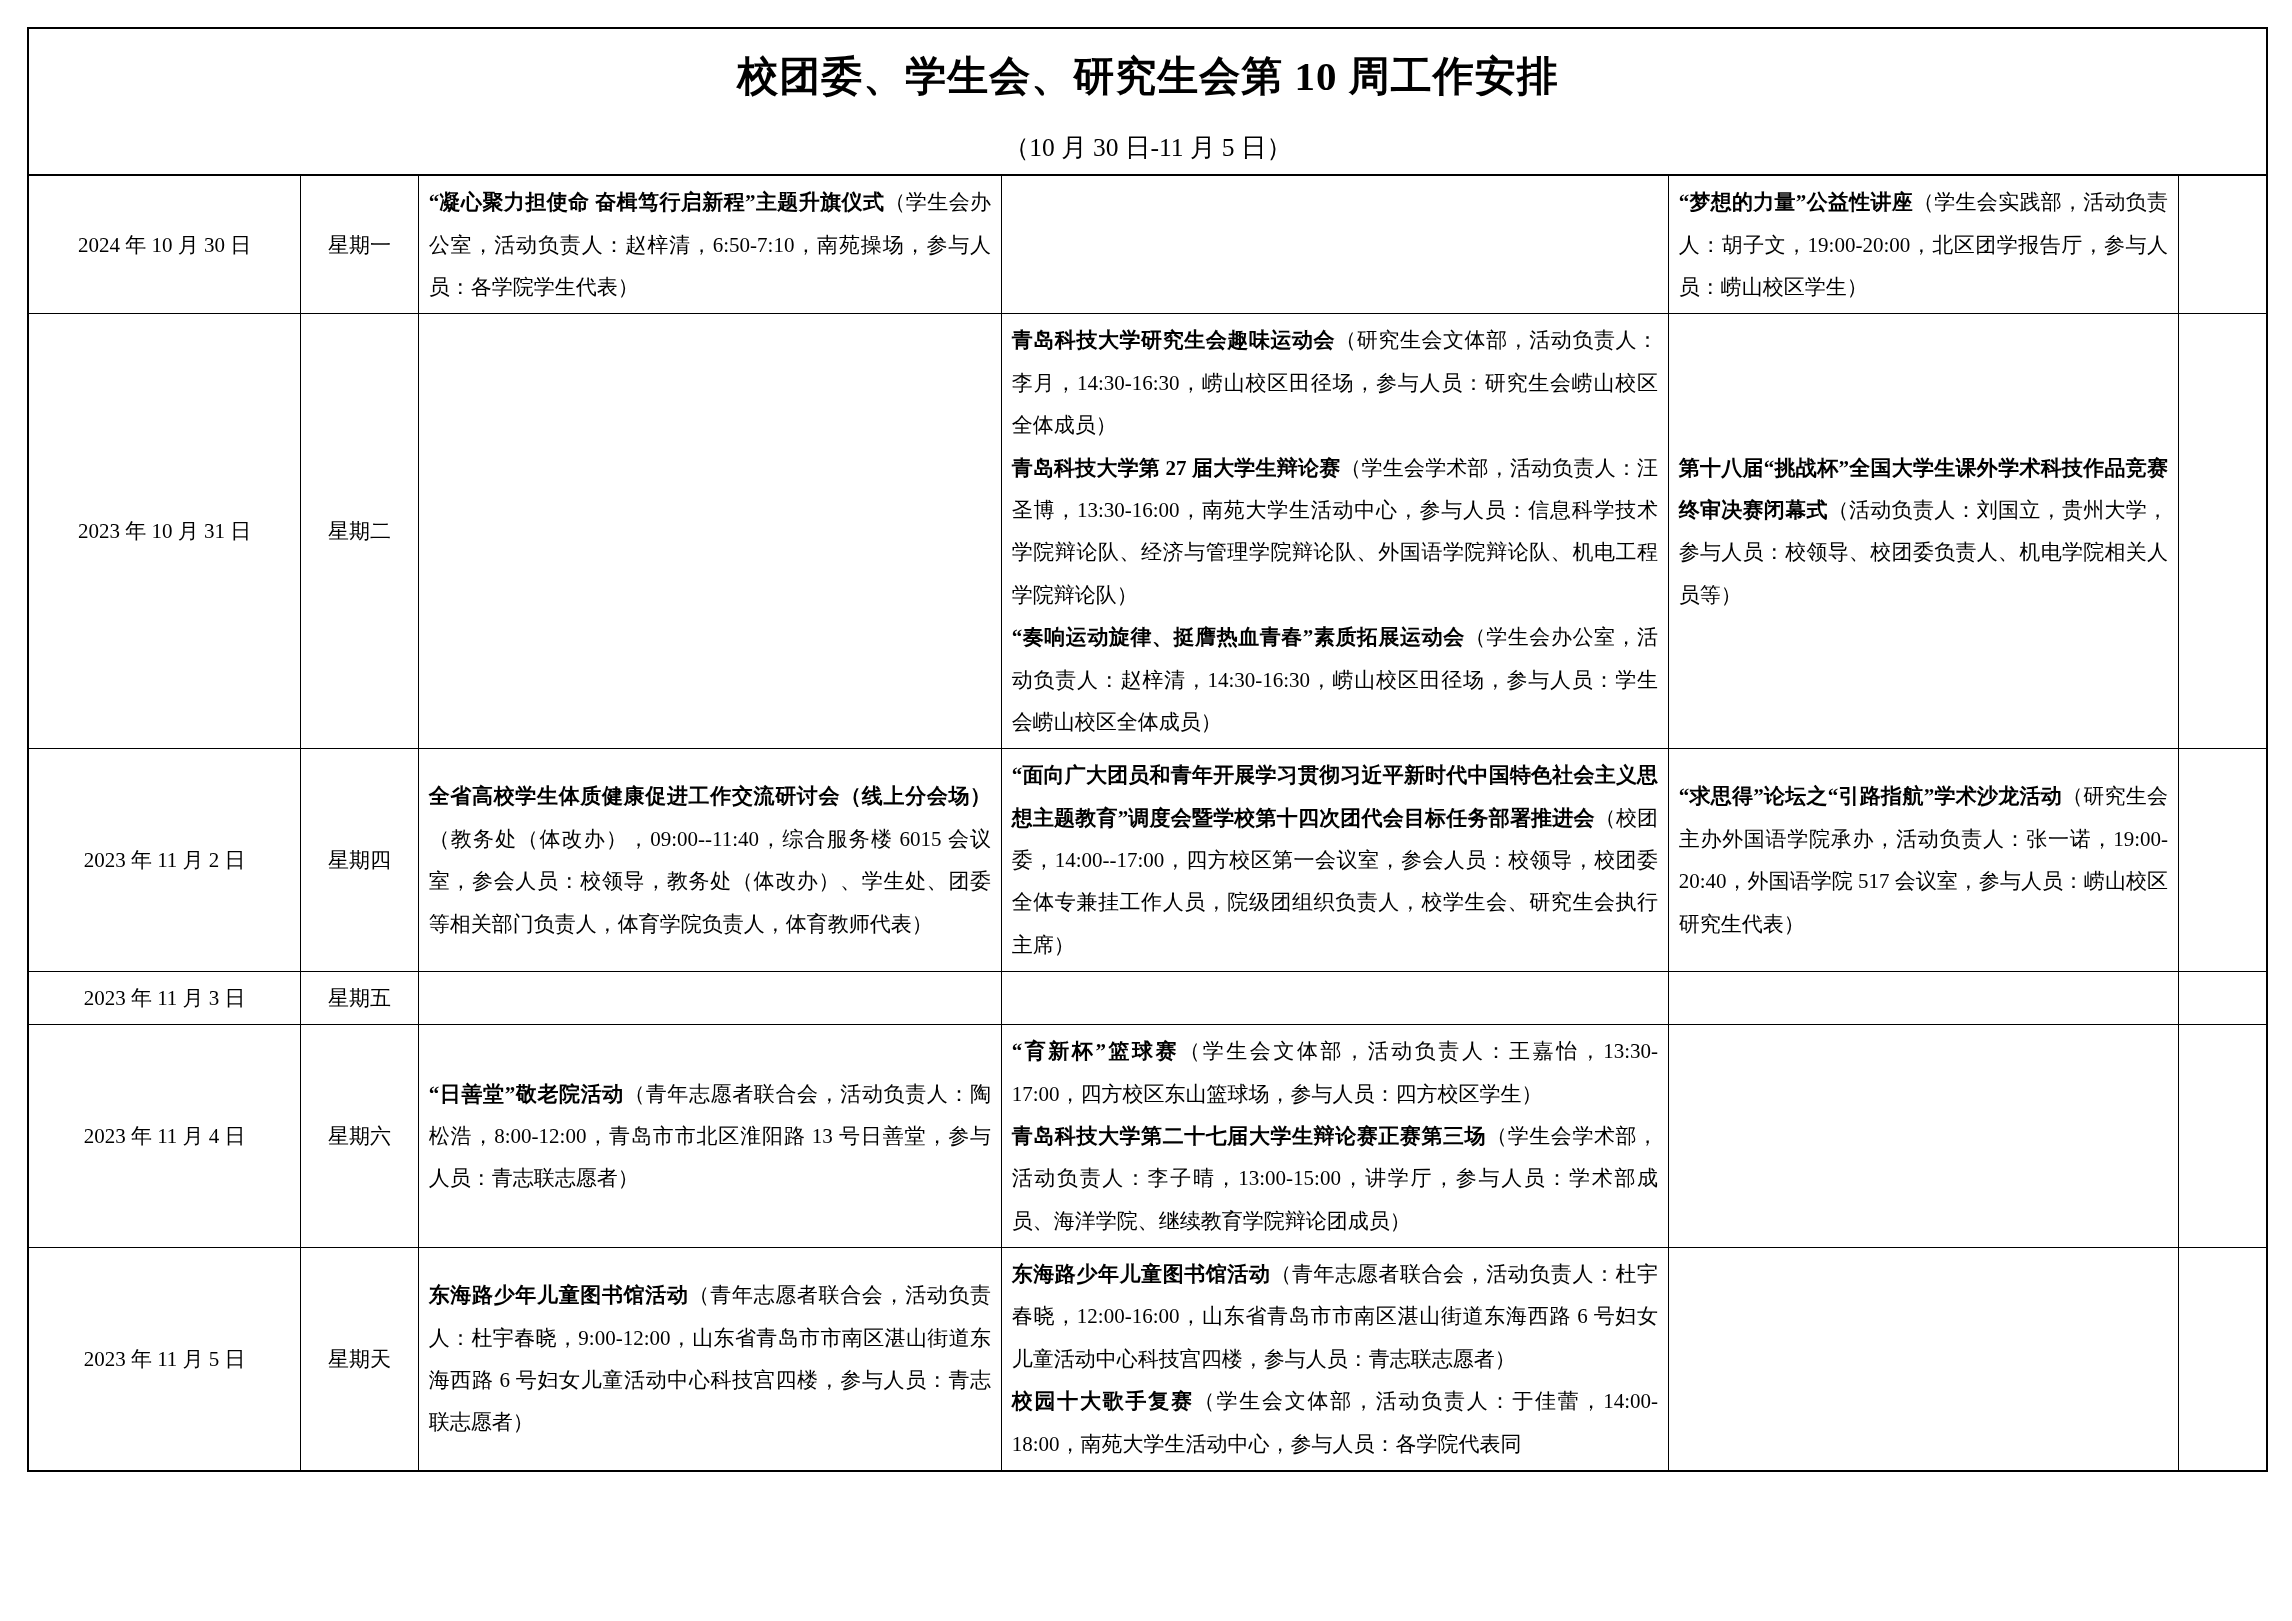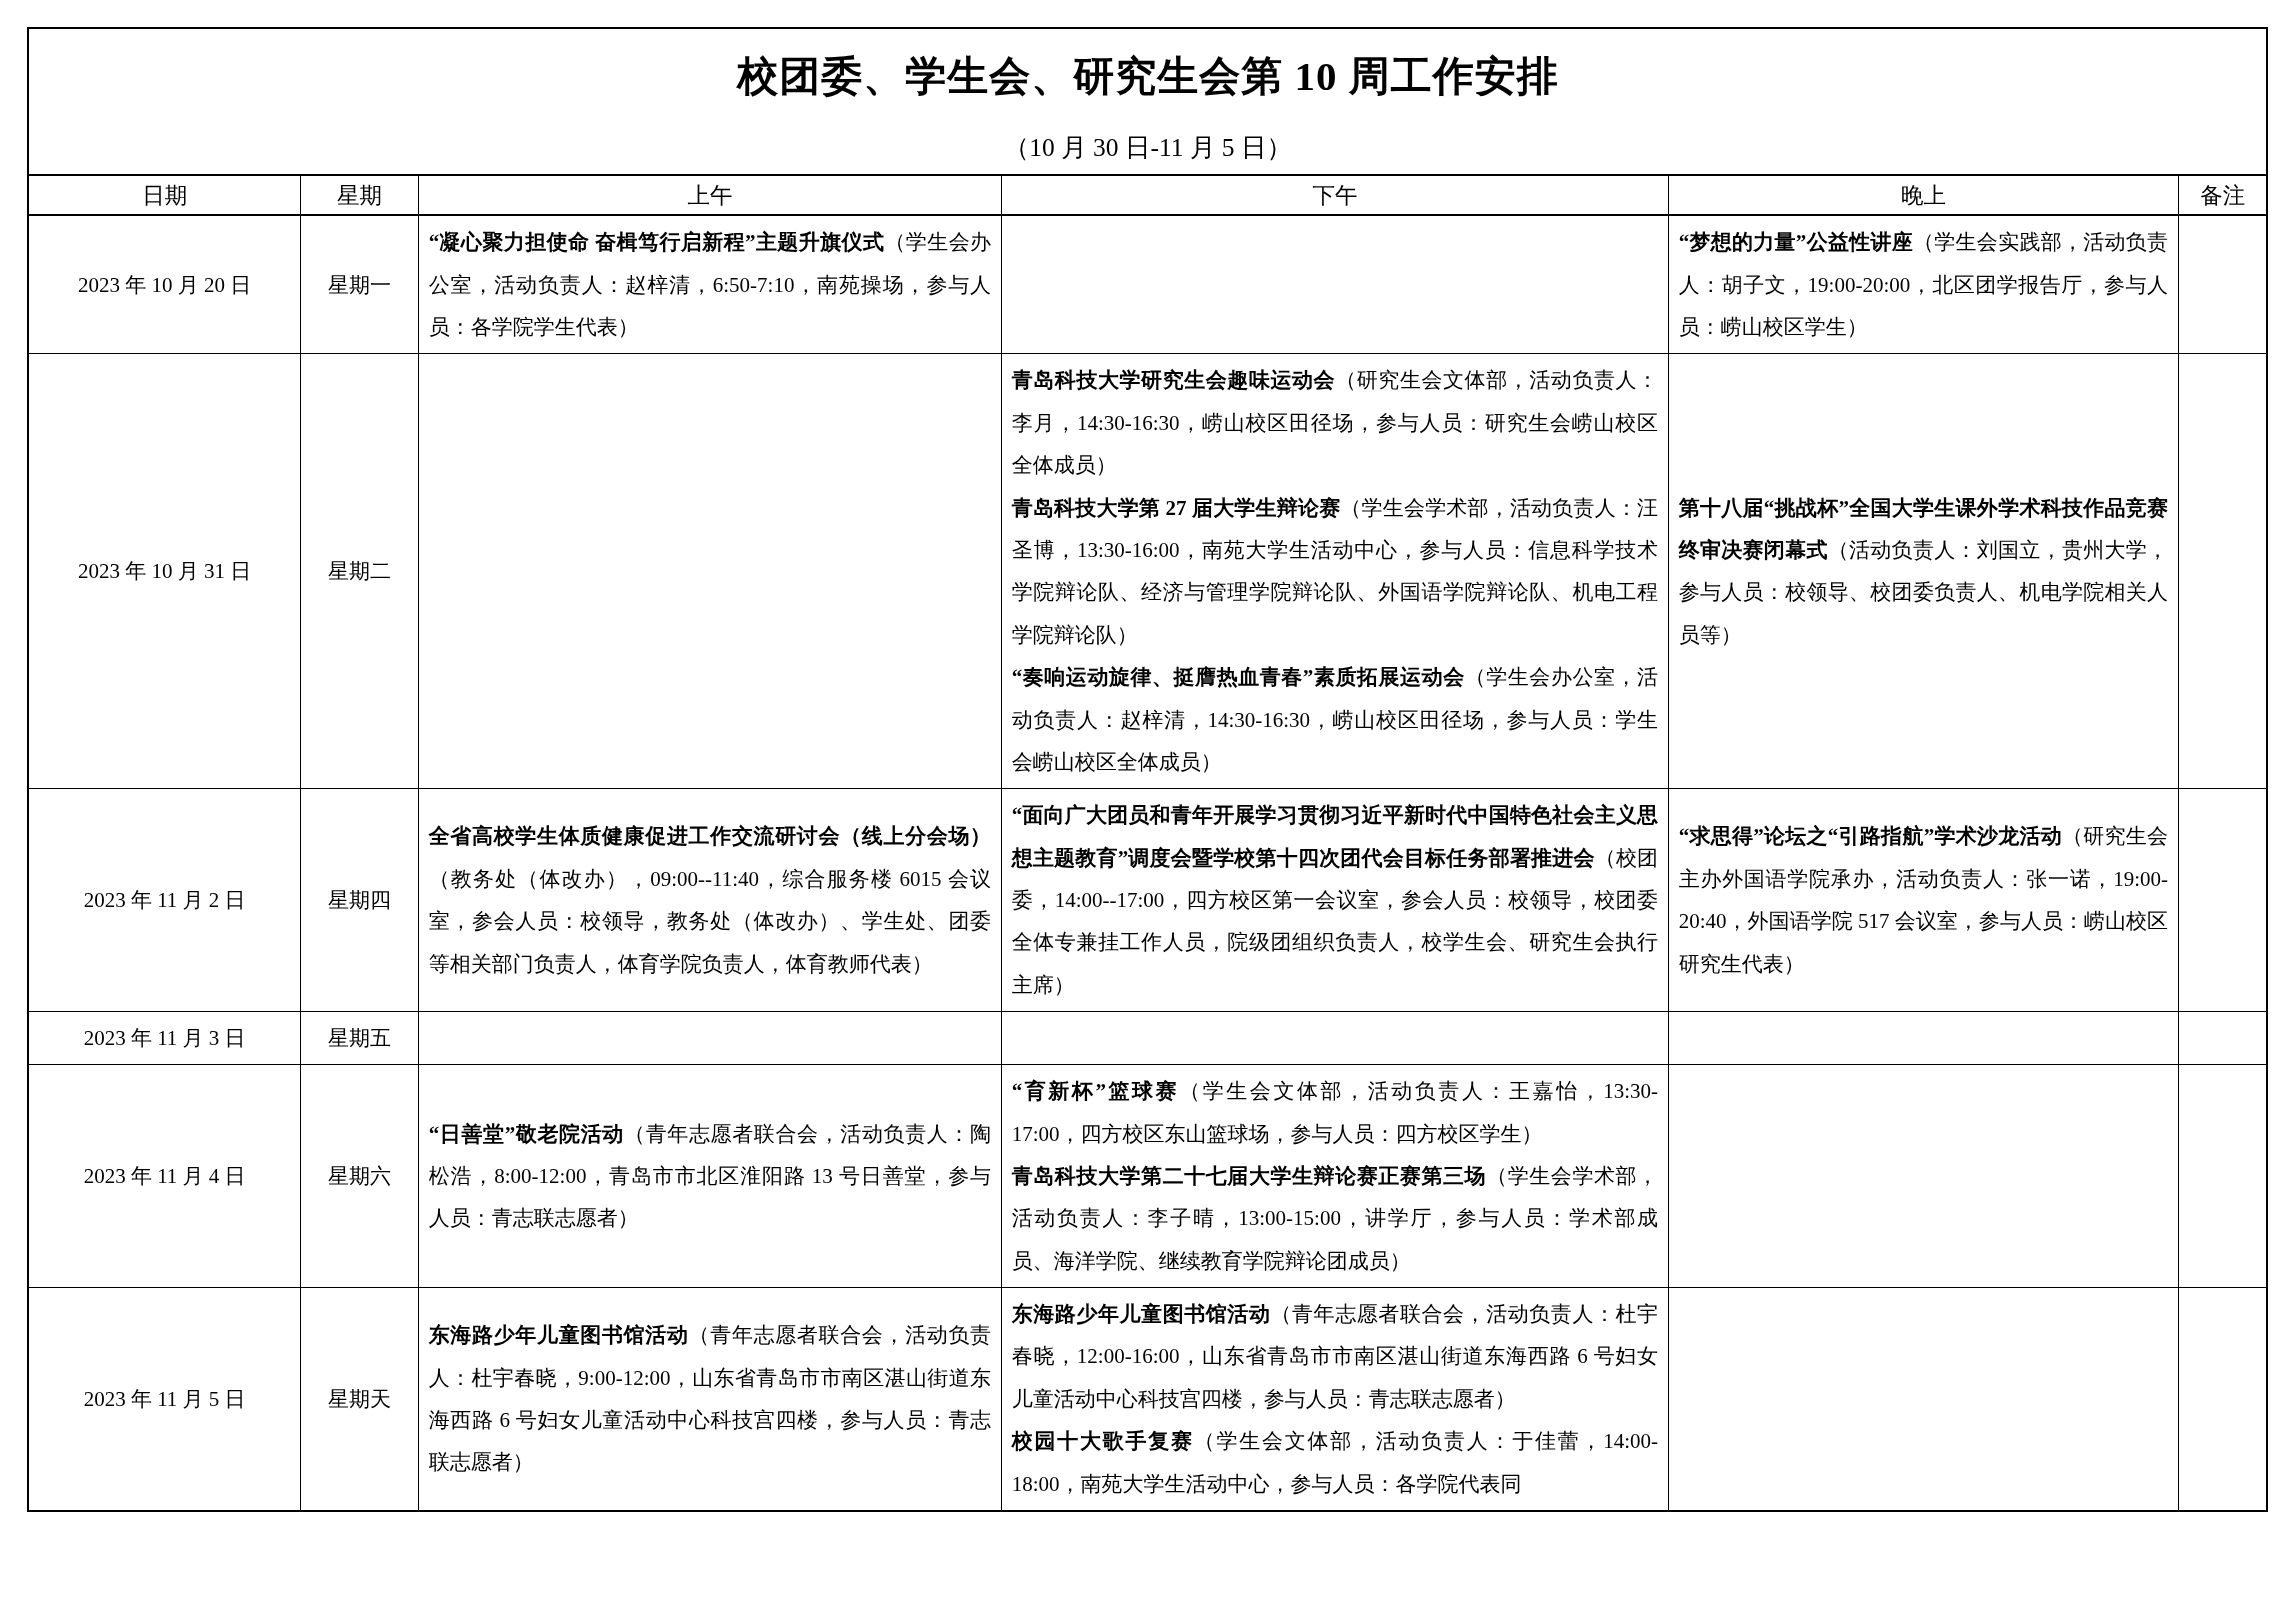--- a/index.html
+++ b/index.html
@@ -100,32 +100,24 @@
         <col class="c-eve">
         <col class="c-remark">
     </colgroup>
     <thead>
       <tr>
         <th class="title-cell" colspan="6">
           <div class="doc-title">校团委、学生会、研究生会第 10 周工作安排</div>
           <div class="doc-subtitle">（10 月 30 日-11 月 5 日）</div>
         </th>
       </tr>
-      <tr class="header-row">
-        <th>日期</th>
-        <th>星期</th>
-        <th>上午</th>
-        <th>下午</th>
-        <th>晚上</th>
-        <th>备注</th>
-      </tr>
     </thead>
     <tbody id="schedule-body">
         <tr>
-          <td class="cell-date">2023 年 10 月 20 日</td>
+          <td class="cell-date">2024 年 10 月 30 日</td>
           <td class="cell-week">星期一</td>
           <td class="cell-period">
             <p class="event"><b class="ev-title">“凝心聚力担使命 奋楫笃行启新程”主题升旗仪式</b><span>（学生会办公室，活动负责人：赵梓清，6:50-7:10，南苑操场，参与人员：各学院学生代表）</span></p>
           </td>
           <td class="cell-period"></td>
           <td class="cell-period">
             <p class="event"><b class="ev-title">“梦想的力量”公益性讲座</b><span>（学生会实践部，活动负责人：胡子文，19:00-20:00，北区团学报告厅，参与人员：崂山校区学生）</span></p>
           </td>
           <td class="cell-remark"></td>
         </tr>

